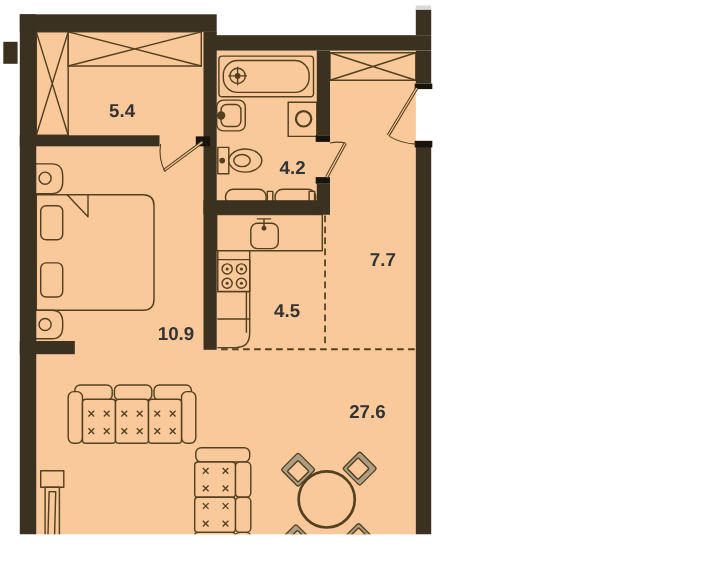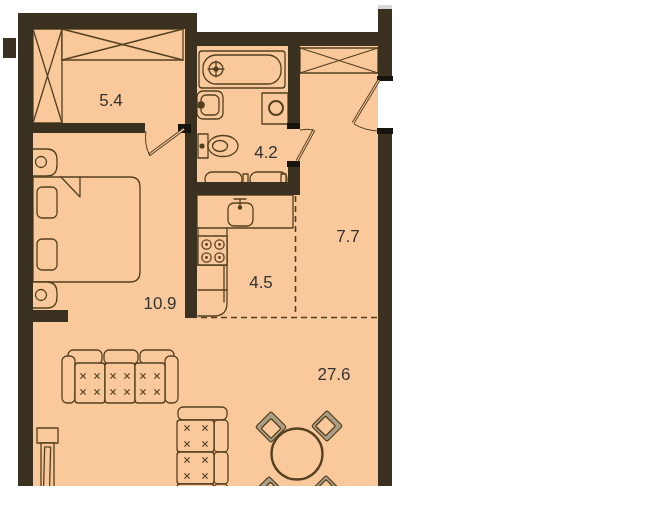--- a/index.html
+++ b/index.html
@@ -1,20 +1,20 @@
 <!DOCTYPE html>
 <html style="--floor: #F9C89B; --wall: #3A3121; --line: #54401F; --jamb: #17130D; --chairgray: #AC9E86; --textcolor: #333333; --outside: #FFFFFF; --faded: #D8D8D8;"><head>
 <meta charset="utf-8">
 <style>
   :root{
     --floor:#F9C89B; --wall:#3A3121; --line:#54401F; --jamb:#17130D;
     --chairgray:#AC9E86; --textcolor:#333333; --outside:#FFFFFF; --faded:#D8D8D8;
   }
   html,body{margin:0;padding:0;background:var(--outside);}
-  .canvas{width:653px;height:486px;position:relative;background:var(--outside);overflow:hidden;}
+  .canvas{width:653px;height:486px;position:relative;background:var(--outside);overflow:hidden;font-weight:bold;}
   svg{display:block;}
   .floor{fill:var(--floor);}
   .wall{fill:var(--wall);}
   .jamb{fill:var(--jamb);}
   .cap{fill:var(--faded);}
   .fix{fill:var(--floor);stroke:var(--line);stroke-width:1.3;stroke-linejoin:round;}
   .fixn{fill:none;stroke:var(--line);stroke-width:1.3;stroke-linejoin:round;stroke-linecap:round;}
   .fill{fill:var(--line);stroke:none;}
   .thick{stroke-width:2.4;}
   .ring{stroke-width:2;}

